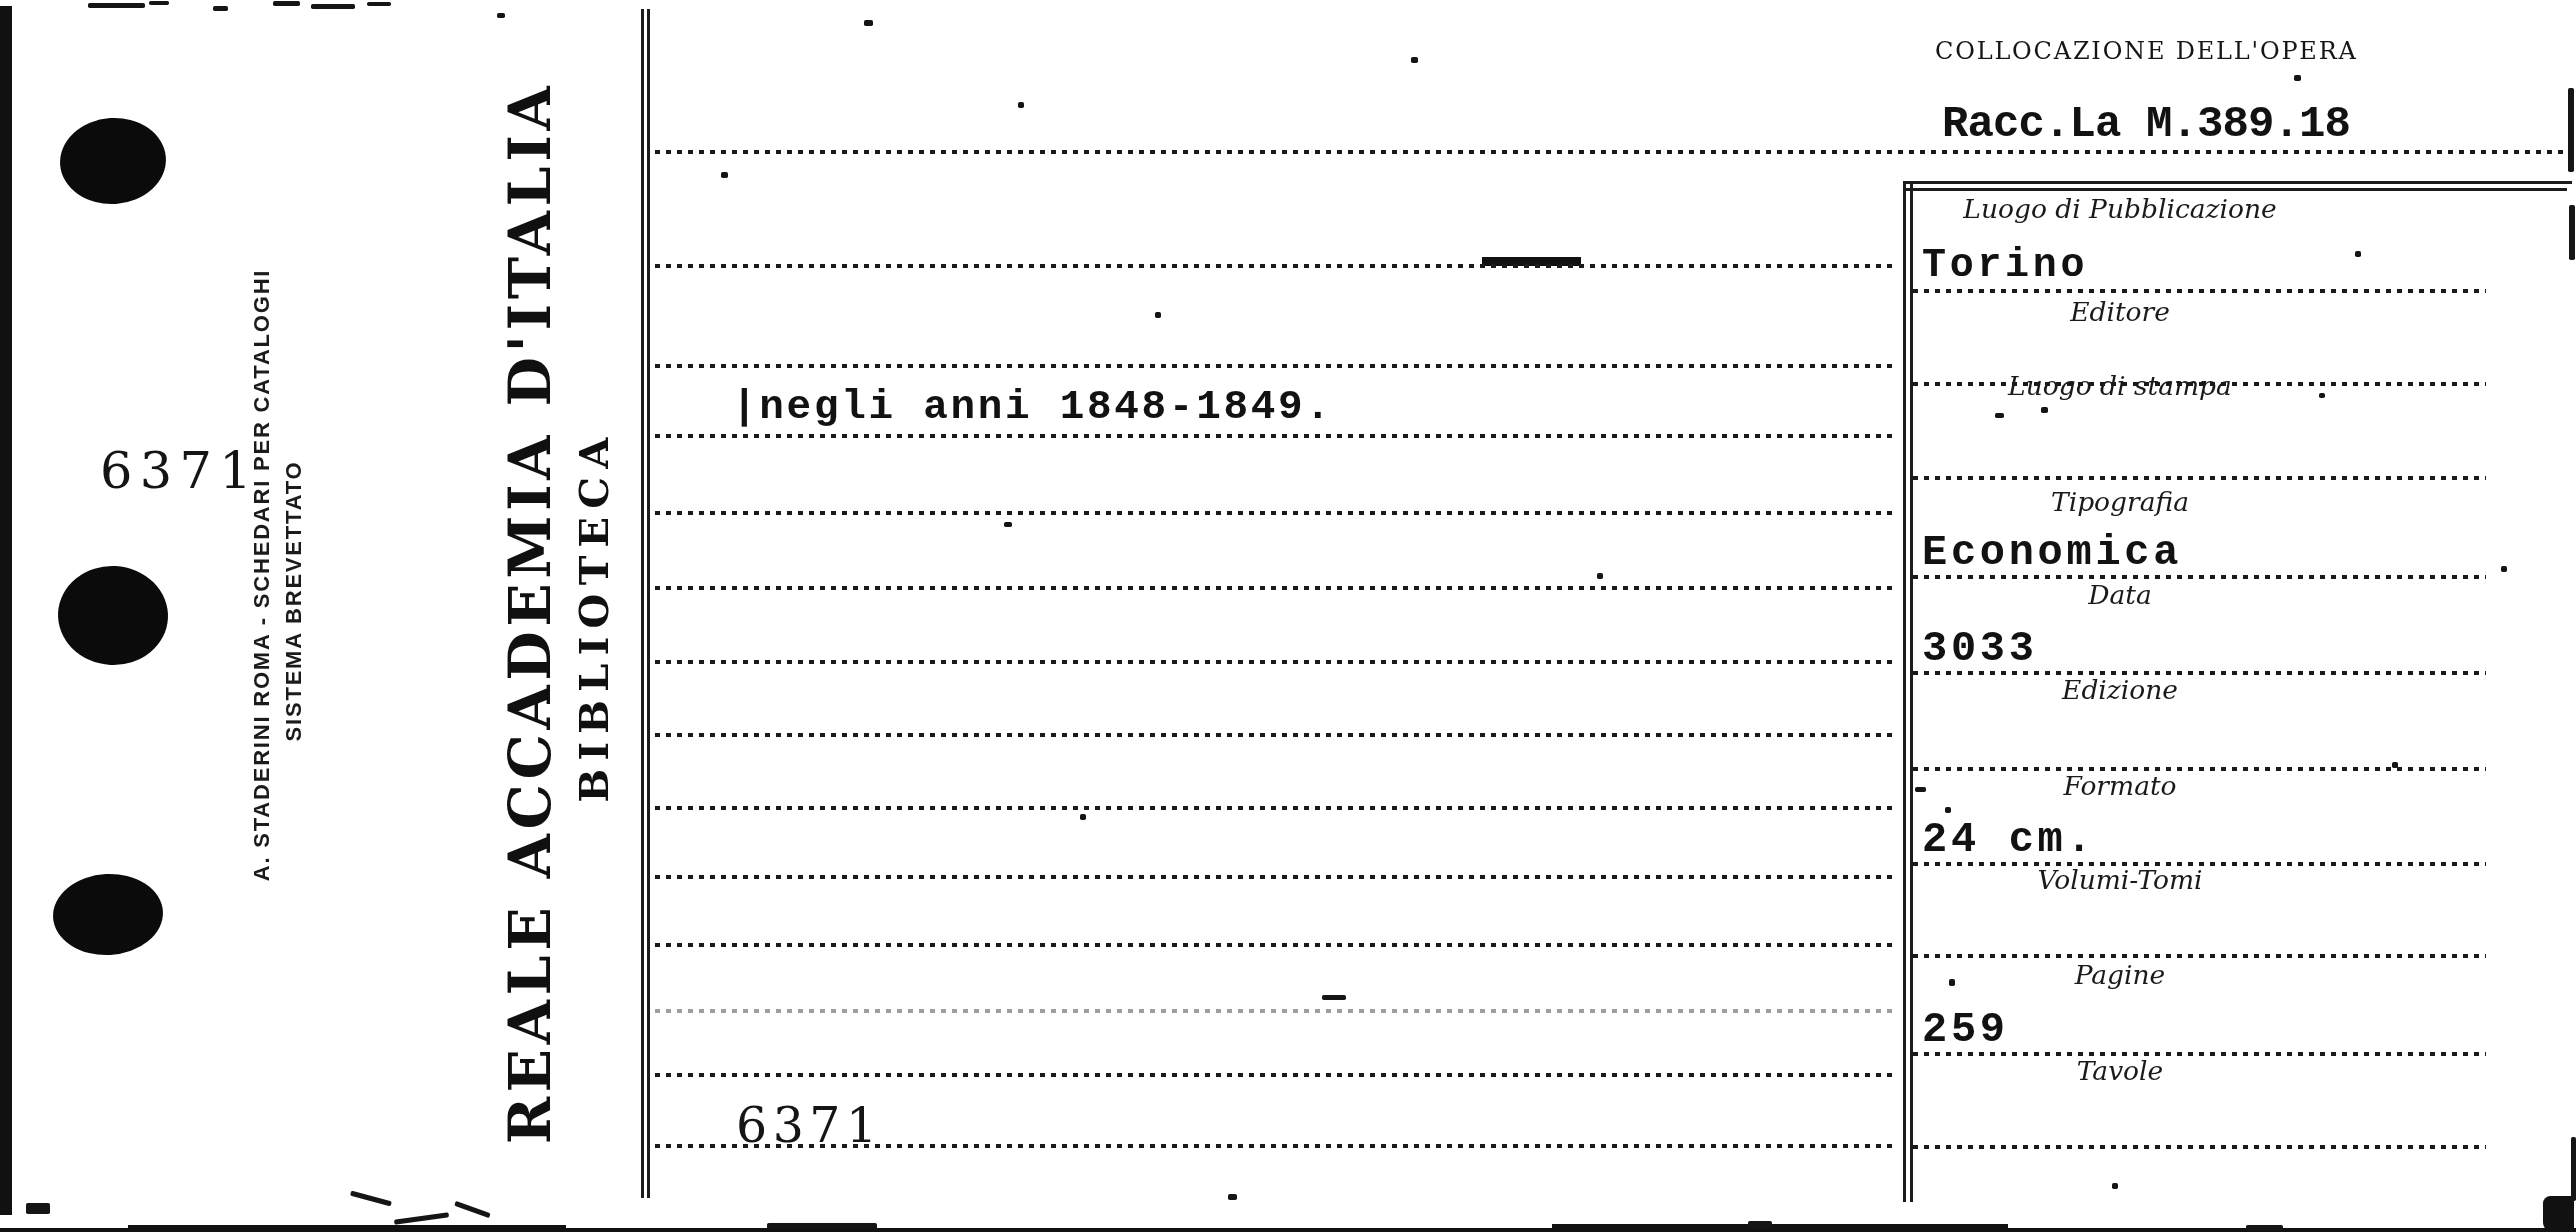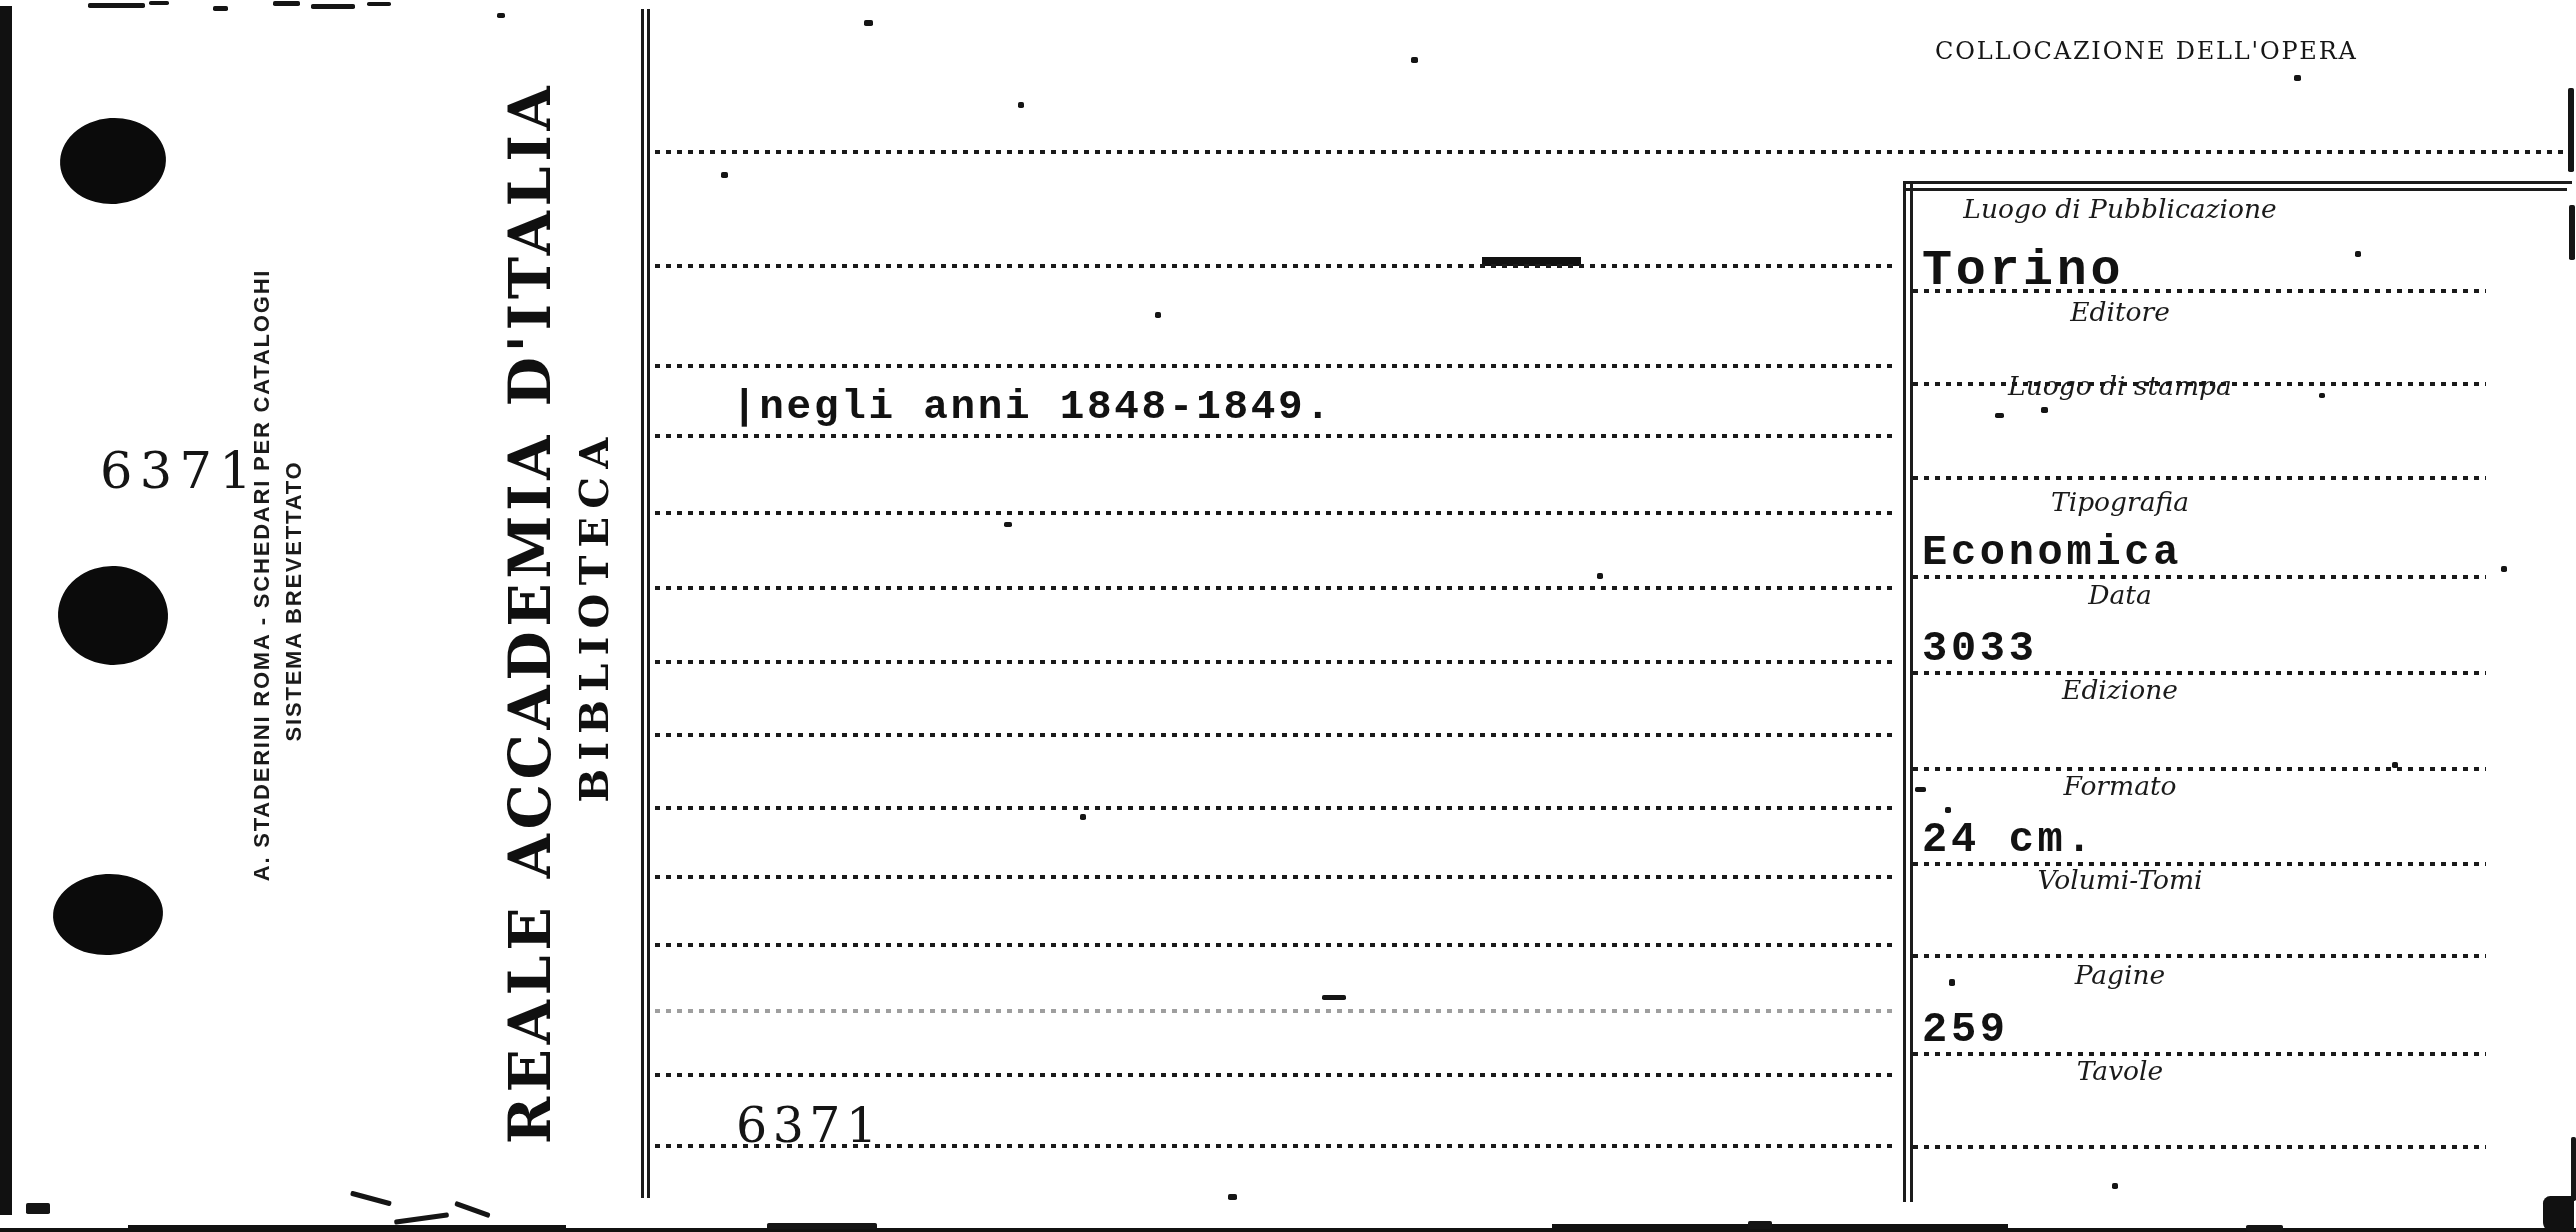--- a/index.html
+++ b/index.html
@@ -53,20 +53,21 @@
   <div class="vtext maker" style="left:262px;top:575px;">A. STADERINI ROMA - SCHEDARI PER CATALOGHI</div>
   <div class="vtext maker" style="left:294px;top:601px;">SISTEMA BREVETTATO</div>
 
   <div class="vtext institution-main" style="left:529px;top:613px;">REALE ACCADEMIA D'ITALIA</div>
   <div class="vtext institution-sub" style="left:594px;top:616px;">BIBLIOTECA</div>
 
   <div class="rule" style="left:641px;top:9px;width:2.7px;height:1189px;"></div>
   <div class="rule" style="left:647px;top:9px;width:2.7px;height:1189px;"></div>
 
   <div class="colloc">COLLOCAZIONE DELL'OPERA</div>
+  <div class="type" style="left:1942px;top:102px;font-size:44px;letter-spacing:-0.9px;">Racc.La M.389.18</div>
 
   <div class="abs ink" style="left:1482px;top:257px;width:99px;height:9px;"></div>
   <div class="type" style="left:732px;top:387px;font-size:41px;letter-spacing:2.7px;">|negli anni 1848-1849.</div>
   <div class="abs" style="left:736px;top:1101px;font-family:'DejaVu Serif',serif;font-size:49px;letter-spacing:5.5px;line-height:1;color:#151515;">6371</div>
 
   <div class="rule" style="left:1903px;top:181px;width:669px;height:2.7px;"></div>
   <div class="rule" style="left:1903px;top:188px;width:664px;height:2.7px;"></div>
   <div class="rule" style="left:1903px;top:181px;width:2.7px;height:1021px;"></div>
   <div class="rule" style="left:1910px;top:181px;width:2.7px;height:1021px;"></div>
 
@@ -79,21 +80,21 @@
     <div class="dotline" style="left: 655px; top: 660px; width: 1243px;"></div>
     <div class="dotline" style="left: 655px; top: 733px; width: 1243px;"></div>
     <div class="dotline" style="left: 655px; top: 806px; width: 1243px;"></div>
     <div class="dotline" style="left: 655px; top: 875px; width: 1243px;"></div>
     <div class="dotline" style="left: 655px; top: 943px; width: 1243px;"></div>
     <div class="dotline faint" style="left: 655px; top: 1009px; width: 1243px;"></div>
     <div class="dotline" style="left: 655px; top: 1073px; width: 1243px;"></div>
     <div class="dotline" style="left: 655px; top: 1144px; width: 1243px;"></div>
     <div class="field-label" style="top: 194px; font-style: italic;">Luogo di Pubblicazione</div>
     <div class="dotline" style="left: 1913px; top: 289px; width: 573px;"></div>
-    <div class="type" style="left: 1922px; top: 246px; font-size: 50px; letter-spacing: 3.7px;">Torino</div>
+    <div class="type" style="left: 1922px; top: 246px; font-size: 40px; letter-spacing: 3.7px;">Torino</div>
     <div class="field-label" style="top: 297px;">Editore</div>
     <div class="dotline" style="left: 1913px; top: 382px; width: 573px;"></div>
     <div class="field-label" style="top: 371px;">Luogo di stampa</div>
     <div class="dotline" style="left: 1913px; top: 476px; width: 573px;"></div>
     <div class="field-label" style="top: 487px;">Tipografia</div>
     <div class="dotline" style="left: 1913px; top: 575px; width: 573px;"></div>
     <div class="type" style="left: 1922px; top: 532px; font-size: 42px; letter-spacing: 3.7px;">Economica</div>
     <div class="field-label" style="top: 580px;">Data</div>
     <div class="dotline" style="left: 1913px; top: 671px; width: 573px;"></div>
     <div class="type" style="left: 1922px; top: 628px; font-size: 42px; letter-spacing: 3.7px;">3033</div>

